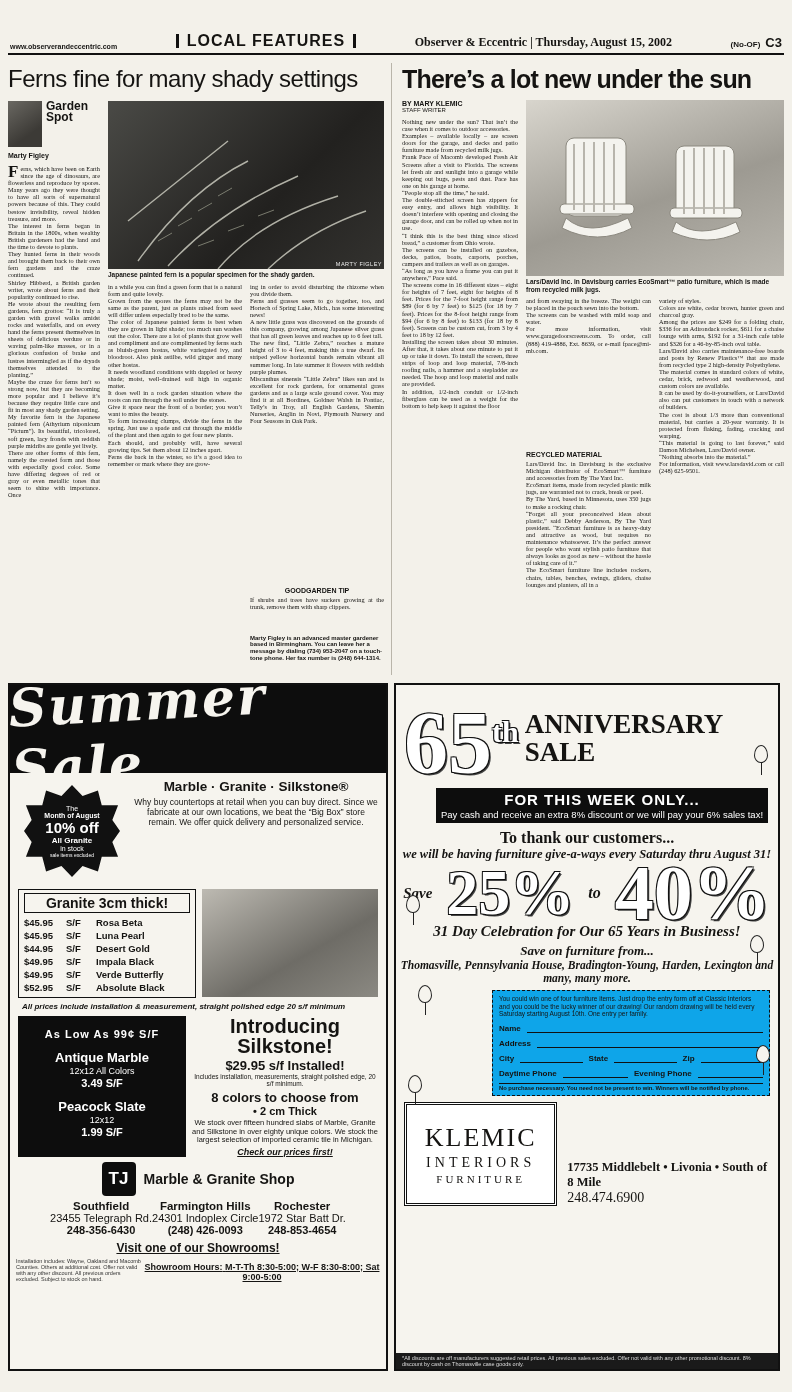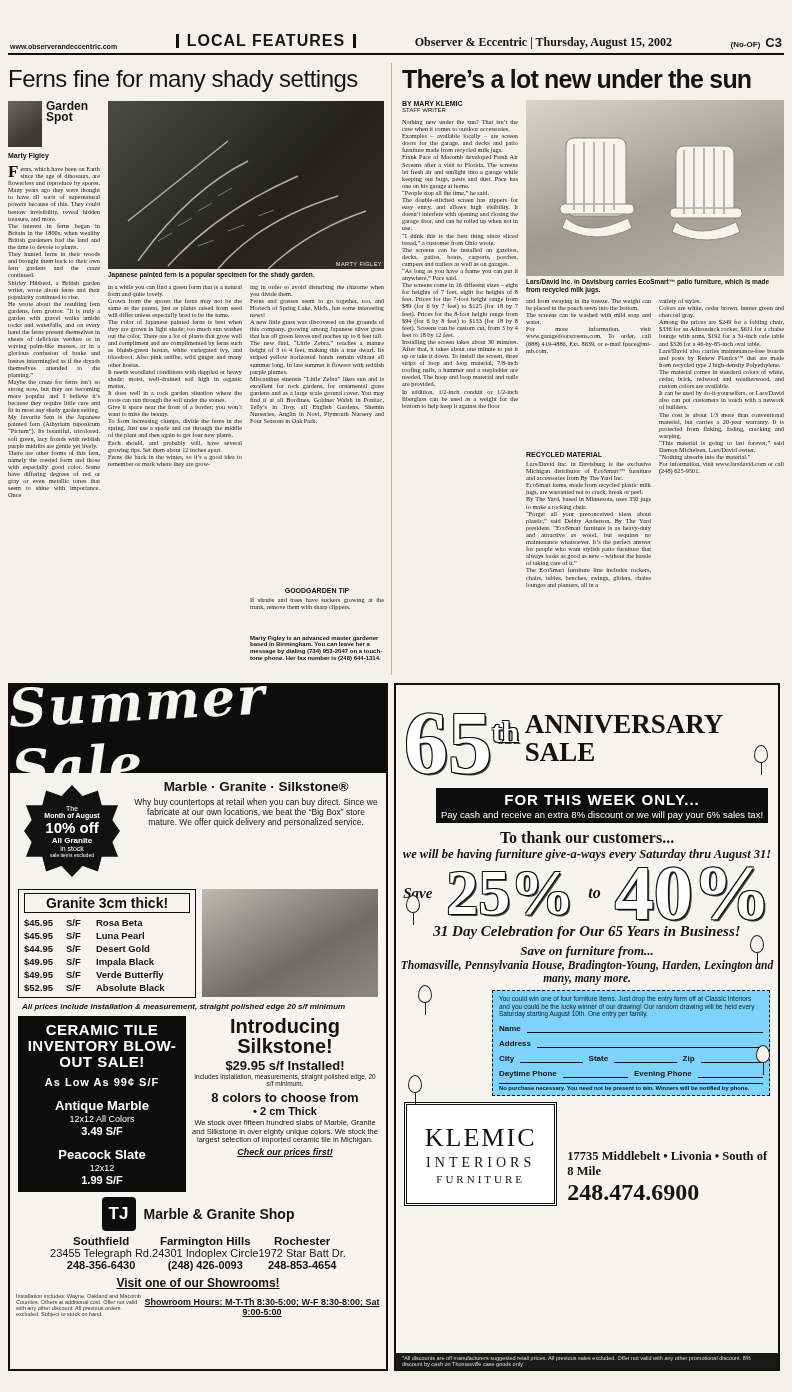--- a/index.html
+++ b/index.html
@@ -141,33 +141,33 @@
   .an-thanks .t1 { font-size:16px; font-weight:bold; }
   .an-thanks .t2 { font-size:12.5px; font-weight:bold; font-style:italic; line-height:14px; }
   .an-save-row { display:flex; align-items:center; justify-content:center; gap:14px; margin-top:2px; }
   .an-save-word { font-family:"Liberation Serif",serif; font-style:italic; font-weight:bold; font-size:15px; }
   .an-pct { font-family:"Liberation Serif",serif; font-weight:bold; font-size:64px; line-height:60px; }
   .an-to { font-family:"Liberation Serif",serif; font-style:italic; font-size:16px; font-weight:bold; }
   .an-celeb { text-align:center; font-family:"Liberation Serif",serif; font-weight:bold; font-style:italic; font-size:15px; line-height:17px; }
   .an-brands { text-align:center; font-family:"Liberation Serif",serif; font-style:italic; margin-top:3px; }
   .an-brands .b1 { font-size:13px; font-weight:bold; }
   .an-brands .b2 { font-size:11.5px; line-height:13px; font-weight:bold; }
-  .entry { border:1.5px dashed #111; margin:5px 8px 0 96px; padding:4px 6px; font-family:"Liberation Sans",sans-serif; background:#7dd3fc; }
+  .entry { border:1.5px dashed #111; margin:5px 8px 0 96px; padding:4px 6px; font-family:"Liberation Sans",sans-serif; background:#0ea5e9; }
   .entry-text { font-size:6.5px; line-height:7.5px; }
   .f-row { display:flex; gap:6px; margin-top:6px; font-size:8px; font-weight:bold; }
   .f-line { flex:1; border-bottom:1px solid #111; }
   .entry-note { font-size:5.8px; margin-top:5px; border-top:1px solid #111; padding-top:1px; font-weight:bold; }
   .an-bottom { display:flex; align-items:flex-end; gap:10px; padding:6px 8px 0 8px; }
   .ci-box { width:178px; height:104px; border:3px double #111; background:#fff; text-align:center;
     display:flex; flex-direction:column; justify-content:center; font-family:"Liberation Serif",serif; }
   .ci-1 { font-size:26px; letter-spacing:2px; }
   .ci-2 { font-size:14px; letter-spacing:4px; margin-top:2px; }
   .ci-3 { font-size:11px; letter-spacing:3px; margin-top:2px; }
   .an-addr { font-family:"Liberation Serif",serif; font-weight:bold; font-size:12.5px; }
-  .an-phone { font-family:"Liberation Serif",serif; font-weight:bold; font-size:24px; }
+  .an-phone { font-family:"Liberation Serif",serif; font-weight:normal; font-size:14px; }
   .an-fine { position:absolute; left:0; right:0; bottom:0; background:#1a1a1a; color:#ddd;
     font-size:5.5px; padding:2px 6px; font-family:"Liberation Sans",sans-serif; }
   .balloon { position:absolute; width:14px; height:18px; border:1.2px solid #222;
     border-radius:50% 50% 48% 48% / 58% 58% 42% 42%; background:#f6f4ee; }
   .balloon::after { content:""; position:absolute; left:6px; top:17px; width:1px; height:12px; background:#222; }
 </style>
 </head>
 <body>
 
 <div class="page">
@@ -329,21 +329,21 @@
               <span class="b1">The</span>
               <span class="b2">Month of August</span>
               <span class="b3">10% off</span>
               <span class="b4">All Granite</span>
               <span class="b5">in stock</span>
               <span class="b6">sale items excluded</span>
             </div>
           </div>
           <div style="flex:1">
             <div class="ss-prod-h">Marble · Granite · Silkstone®</div>
-            <div class="ss-pitch">Why buy countertops at retail when you can buy direct. Since we fabricate at our own locations, we beat the “Big Box” store mature. We offer quick delivery and personalized service.</div>
+            <div class="ss-pitch">Why buy countertops at retail when you can buy direct. Since we fabricate at our own locations, we beat the “Big Box” store remain. We offer quick delivery and personalized service.</div>
           </div>
         </div>
         <div class="ss-row2">
           <div class="granite-box">
             <div class="granite-h">Granite 3cm thick!</div>
             <div class="g-row">
                 <span class="g-price">$45.95</span>
                 <span class="g-unit">S/F</span>
                 <span>Rosa Beta</span>
               </div>
@@ -371,21 +371,20 @@
                 <span class="g-price">$52.95</span>
                 <span class="g-unit">S/F</span>
                 <span>Absolute Black</span>
               </div>
           </div>
           <div class="photo photo-kitchen"></div>
         </div>
         <div class="ss-note">All prices include installation &amp; measurement, straight polished edge 20 s/f minimum</div>
         <div class="ss-row3">
           <div class="tile-black">
-            <div class="t1">CERAMIC TILE INVENTORY BLOW-OUT SALE!</div>
             <div class="t2">As Low As 99¢ S/F</div>
             <div class="t3">Antique Marble</div>
             <div class="t4">12x12 All Colors</div>
             <div class="t5">3.49 S/F</div>
             <div class="t3">Peacock Slate</div>
             <div class="t4">12x12</div>
             <div class="t5">1.99 S/F</div>
           </div>
           <div class="silk">
             <div class="s1">Introducing Silkstone!</div>

